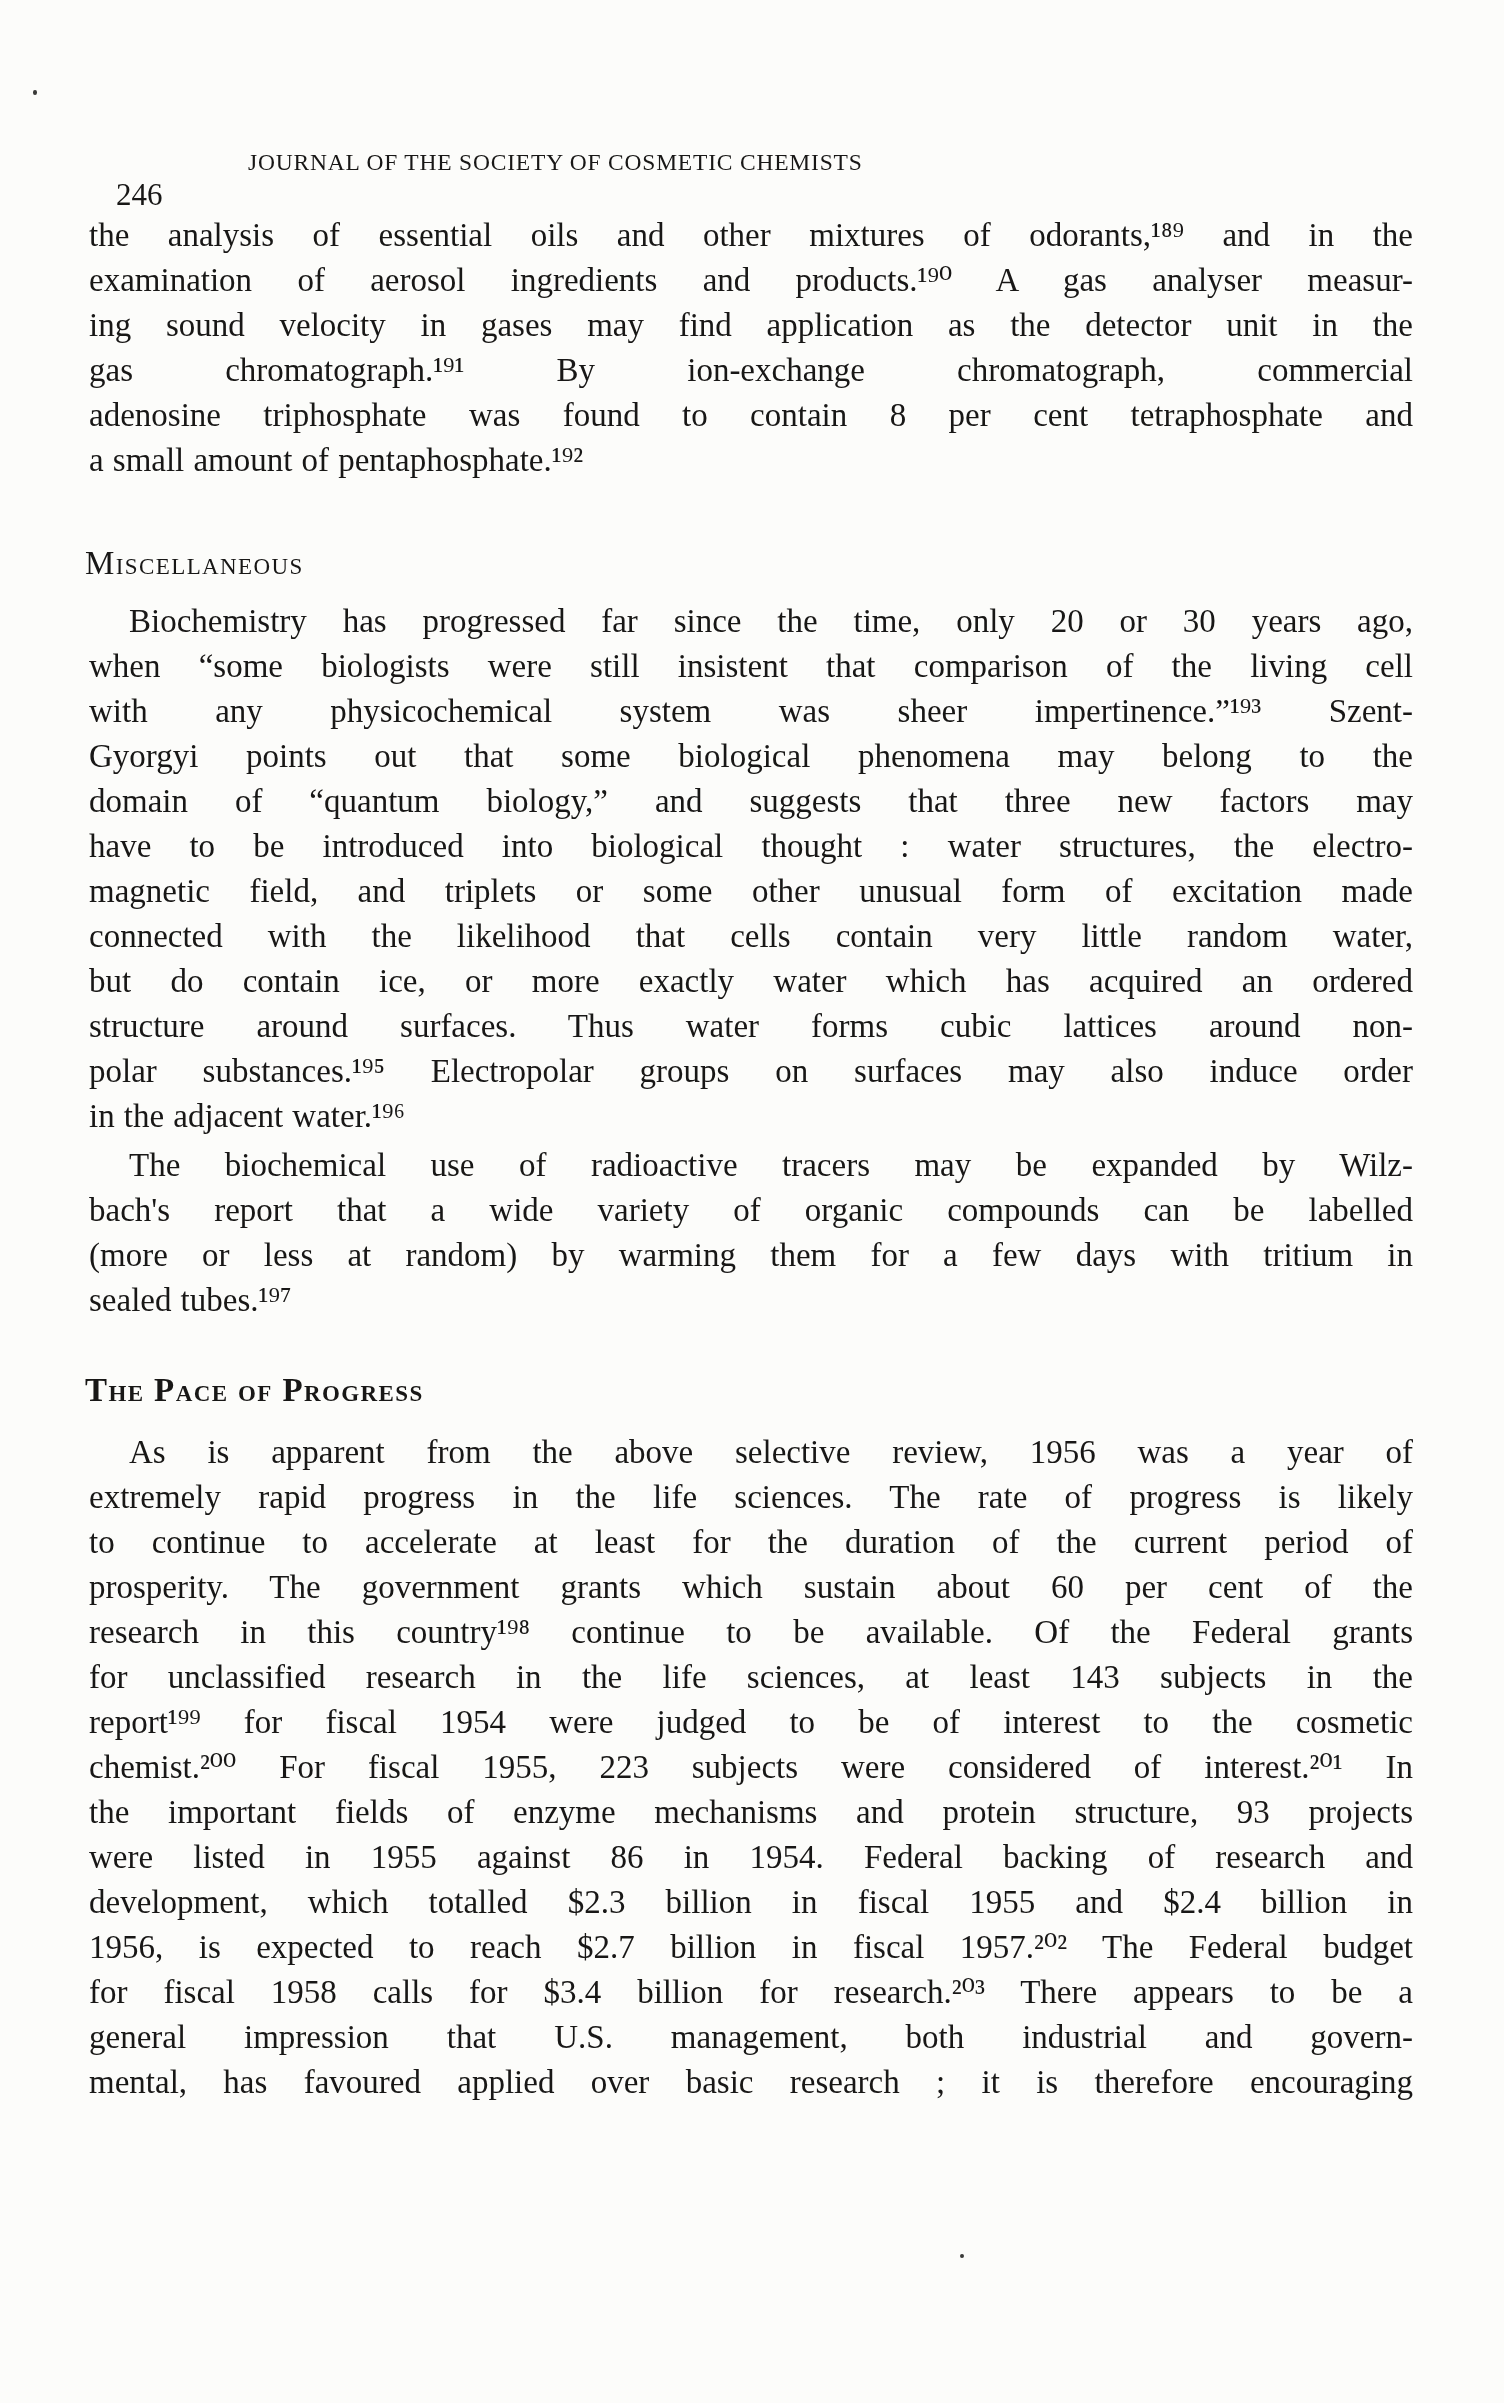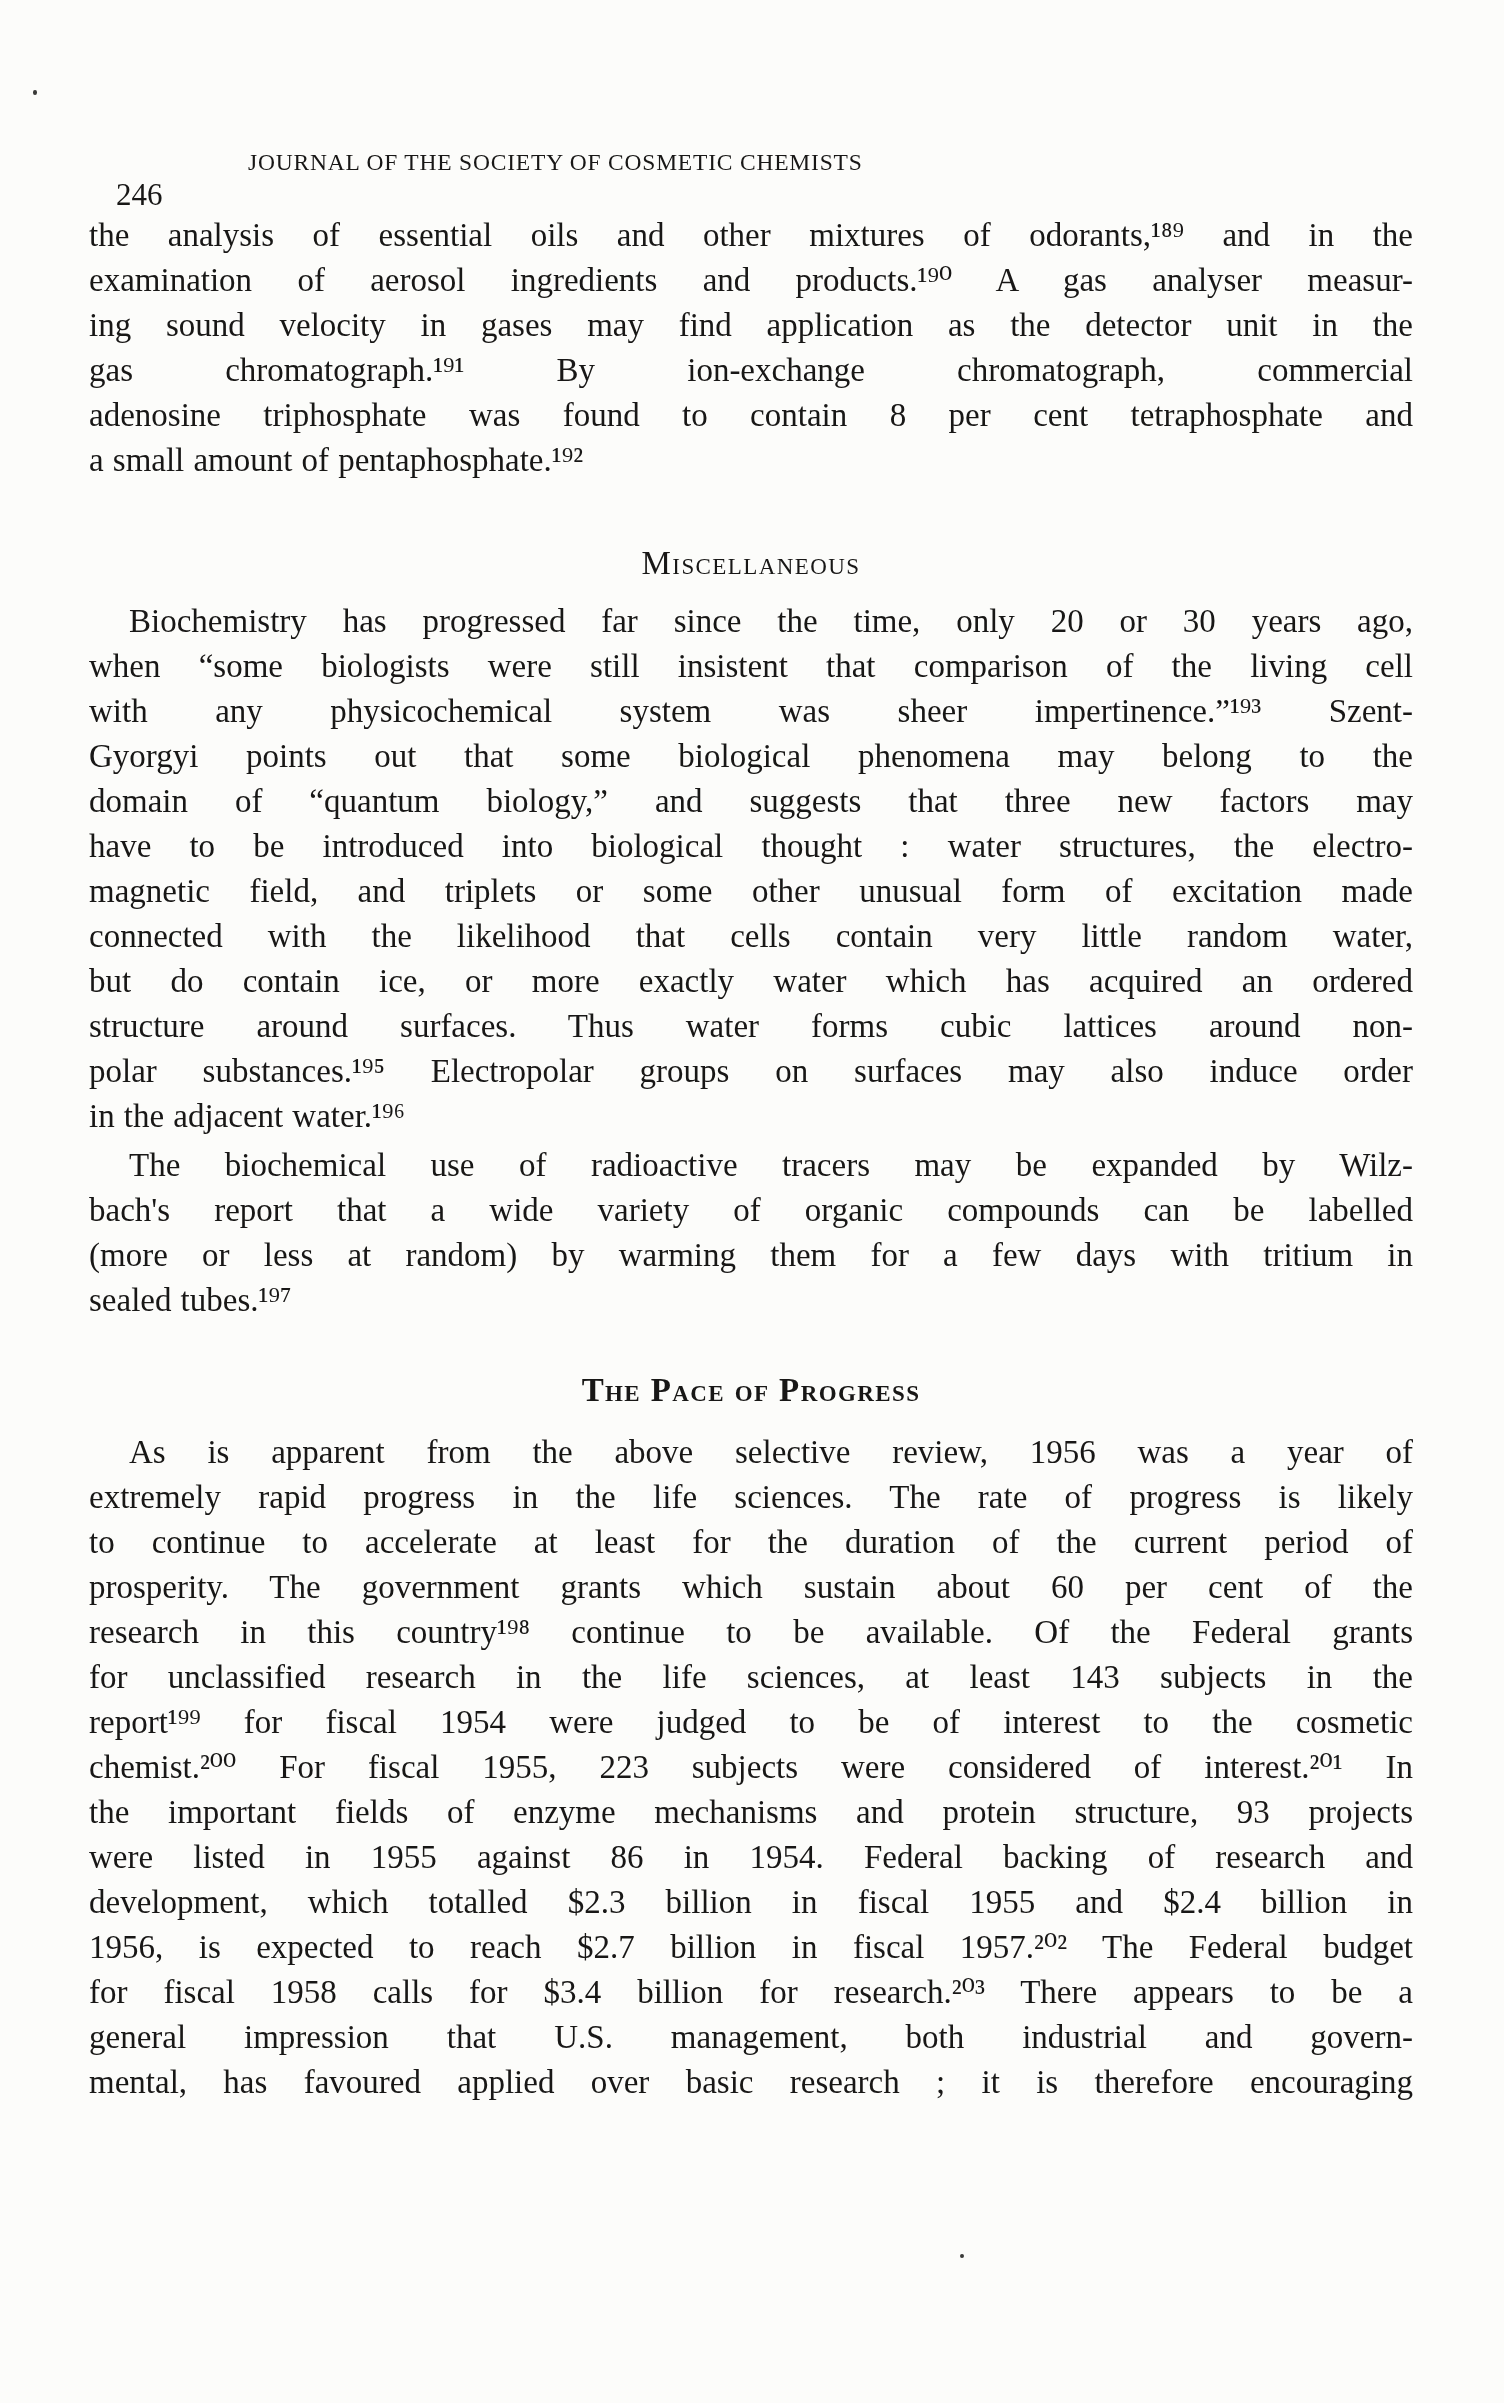--- a/index.html
+++ b/index.html
@@ -72,21 +72,21 @@
   .para.indent .line:first-child {
     text-indent: 40px;
   }
   .sect-head {
     margin: 60px 0 15px 0;
     font-size: 33px;
     font-weight: normal;
     font-variant: small-caps;
     letter-spacing: 1.4px;
     line-height: 41px;
-    text-align: center;
+    text-align: left;
   }
   .sect-head.pace {
     margin: 47px 0 19px 0;
     font-weight: bold;
   }
   
   .speck {
     position: absolute;
     background: #3a3a38;
     border-radius: 50%;

